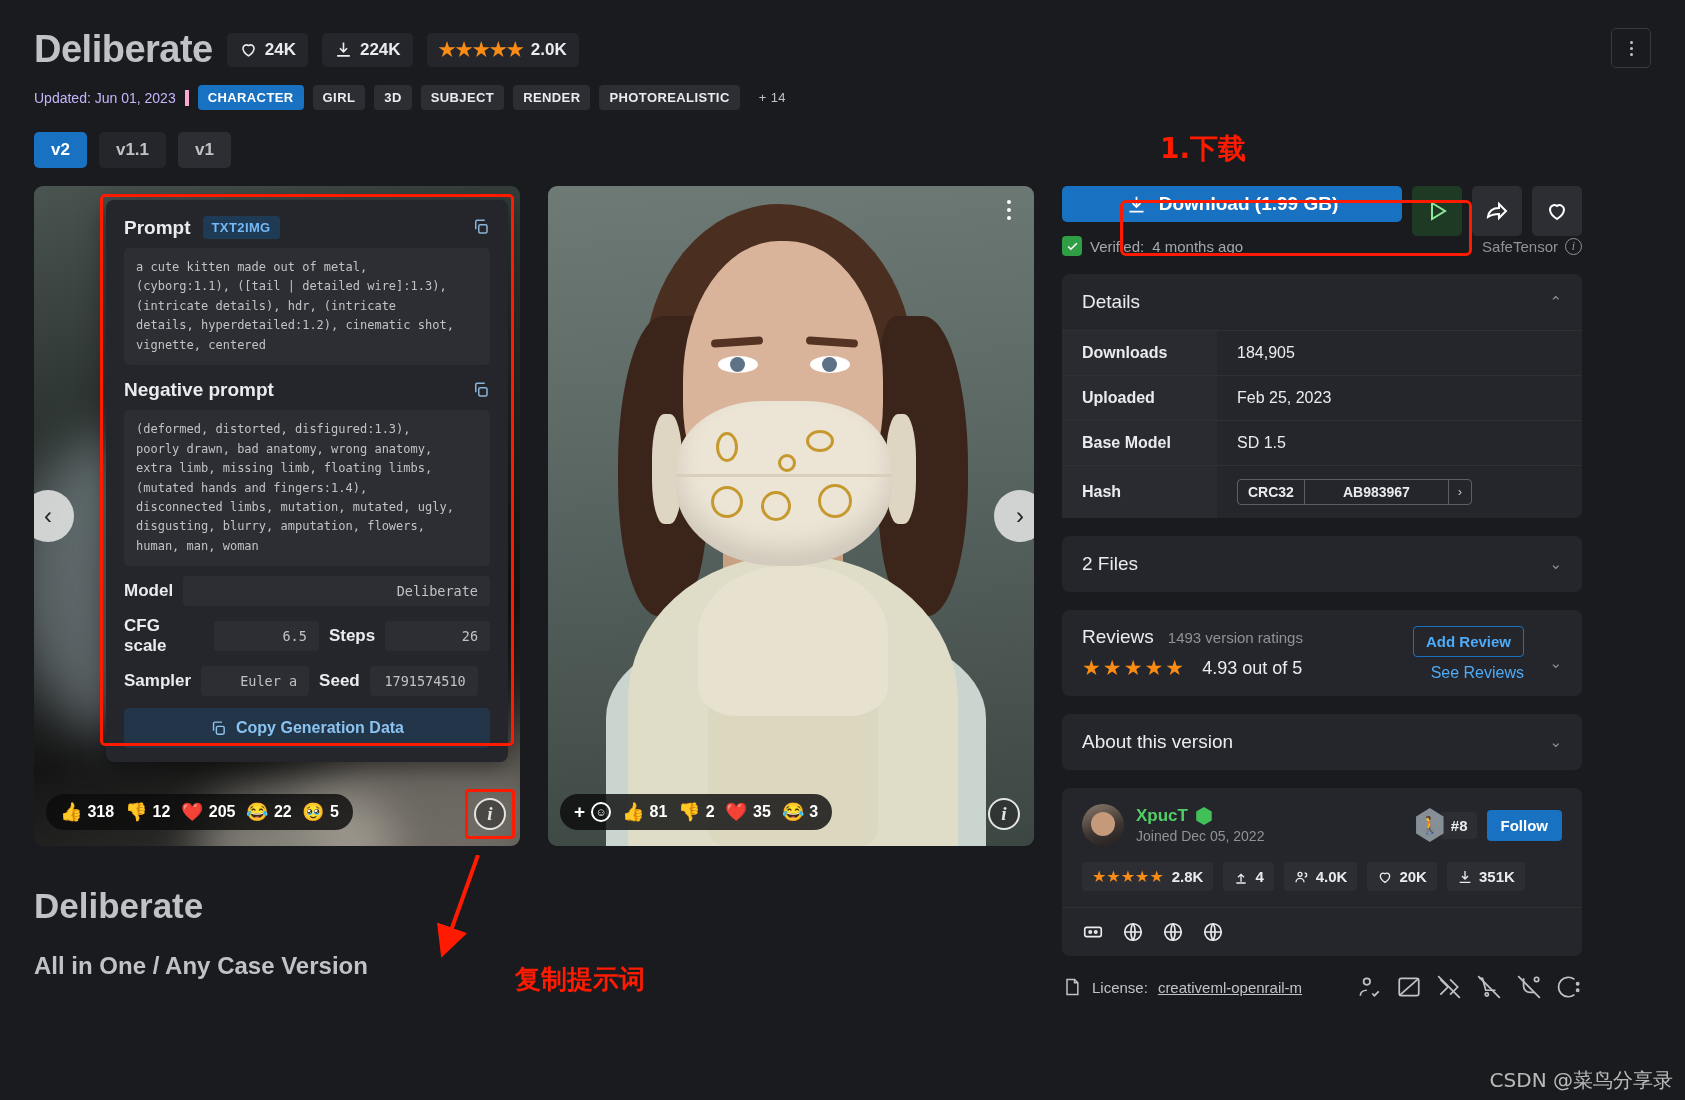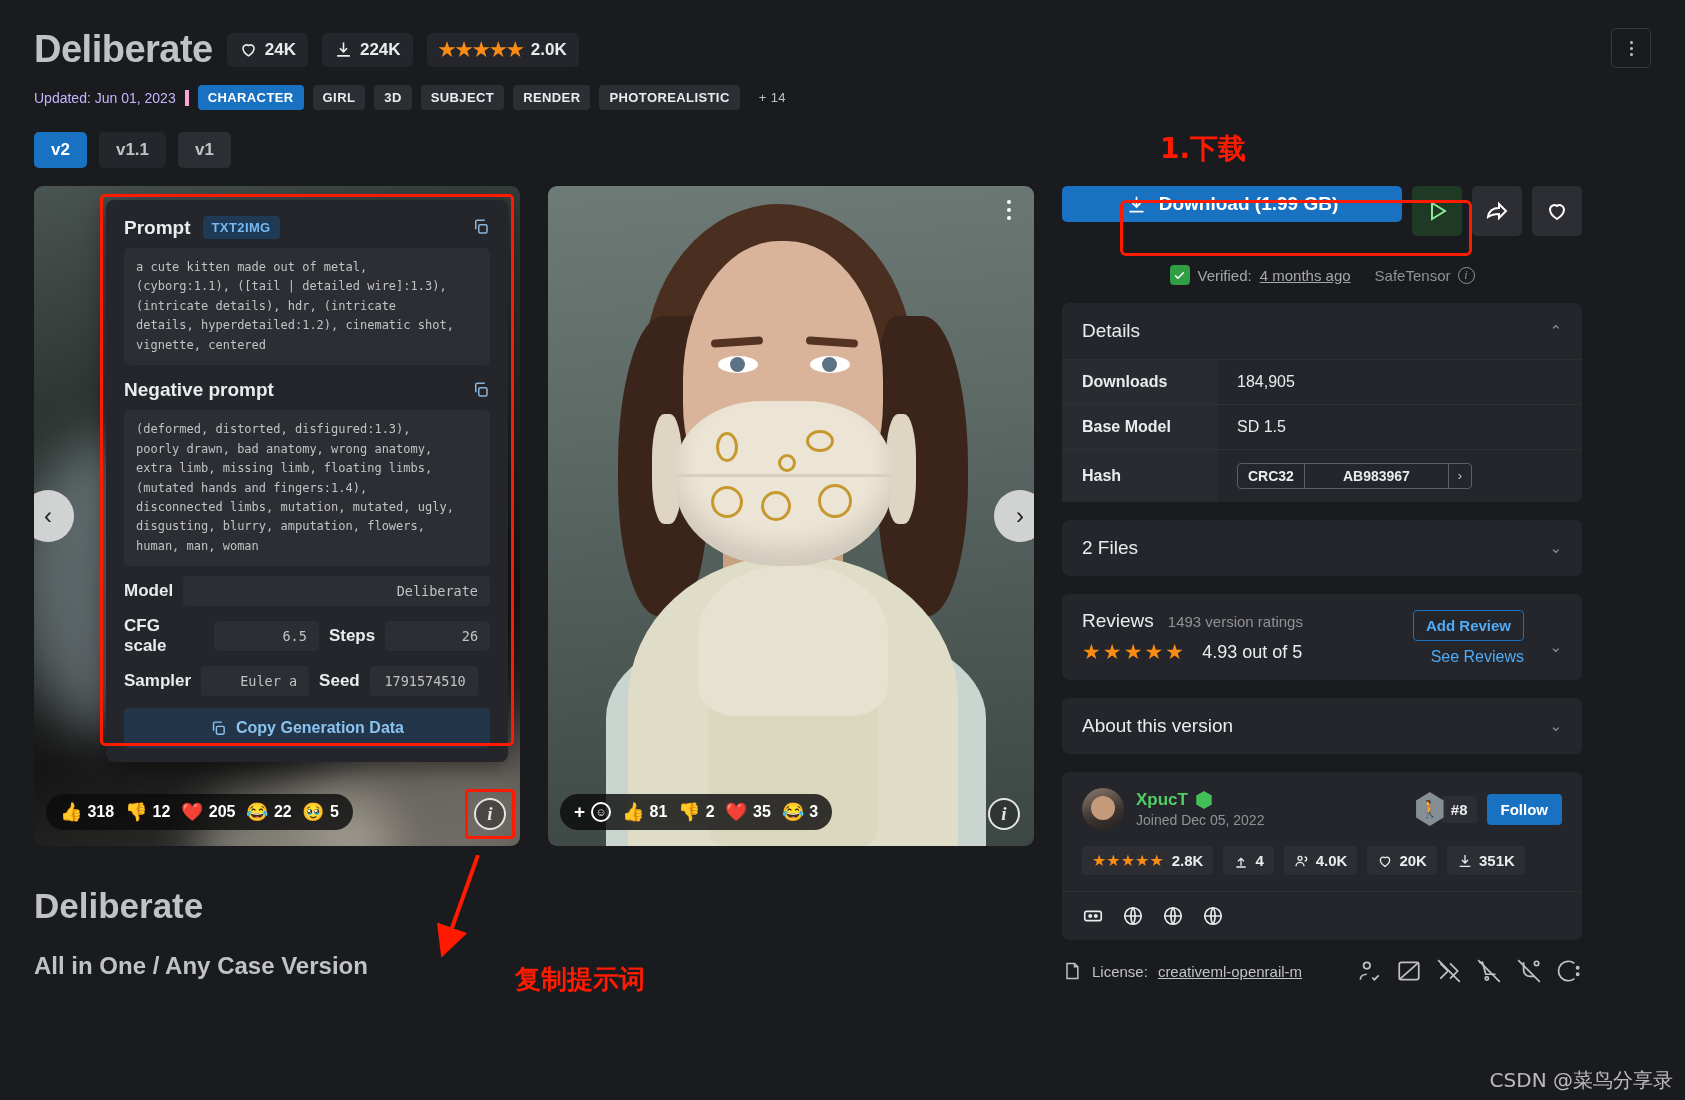--- a/index.html
+++ b/index.html
@@ -215,21 +215,21 @@
     display: flex; align-items: center; justify-content: center; gap: 12px;
   }
   .dl-btn svg { width: 21px; height: 21px; }
   .sq-btn {
     width: 50px; height: 50px; border-radius: 5px; background: #2C2E33;
     display: flex; align-items: center; justify-content: center; cursor: pointer;
   }
   .sq-btn.green { background: #1E3A24; }
   .sq-btn svg { width: 24px; height: 24px; }
 
-  .verified-row { display: flex; align-items: center; justify-content: center; margin-top: 29px; gap: 24px; }
+  .verified-row { display: flex; align-items: center; justify-content: space-between; margin-top: 0; gap: 24px; }
   .verified { display: flex; align-items: center; gap: 8px; font-size: 15px; color: #A6A7AB; }
   .shield { width: 20px; height: 20px; background: #2F9E44; border-radius: 4px; display:flex; align-items:center; justify-content:center; }
   .shield svg { width: 13px; height: 13px; }
   .verified a { color: #A6A7AB; text-decoration: underline; }
   .safetensor { display: flex; align-items: center; gap: 7px; font-size: 15px; color: #909296; }
   .i-circ { width: 17px; height: 17px; border: 1.5px solid #909296; border-radius: 50%;
             display: flex; align-items: center; justify-content: center;
             font-family: "Liberation Serif", serif; font-size: 12px; font-style: italic; }
 
   .panel { background: #25262B; border-radius: 7px; margin-top: 18px; }
@@ -586,20 +586,24 @@
       <div class="panel">
         <div class="panel-head">
           <span>Details</span>
           <span class="chev">⌃</span>
         </div>
         <table class="details">
           <tbody>
           <tr>
             <td class="k">Downloads</td>
             <td>184,905</td>
+          </tr>
+          <tr>
+            <td class="k">Uploaded</td>
+            <td>Feb 25, 2023</td>
           </tr>
           <tr>
             <td class="k">Base Model</td>
             <td>SD 1.5</td>
           </tr>
           <tr>
             <td class="k">Hash</td>
             <td>
               <span class="hash-wrap">
                 <span class="hk">CRC32</span>

